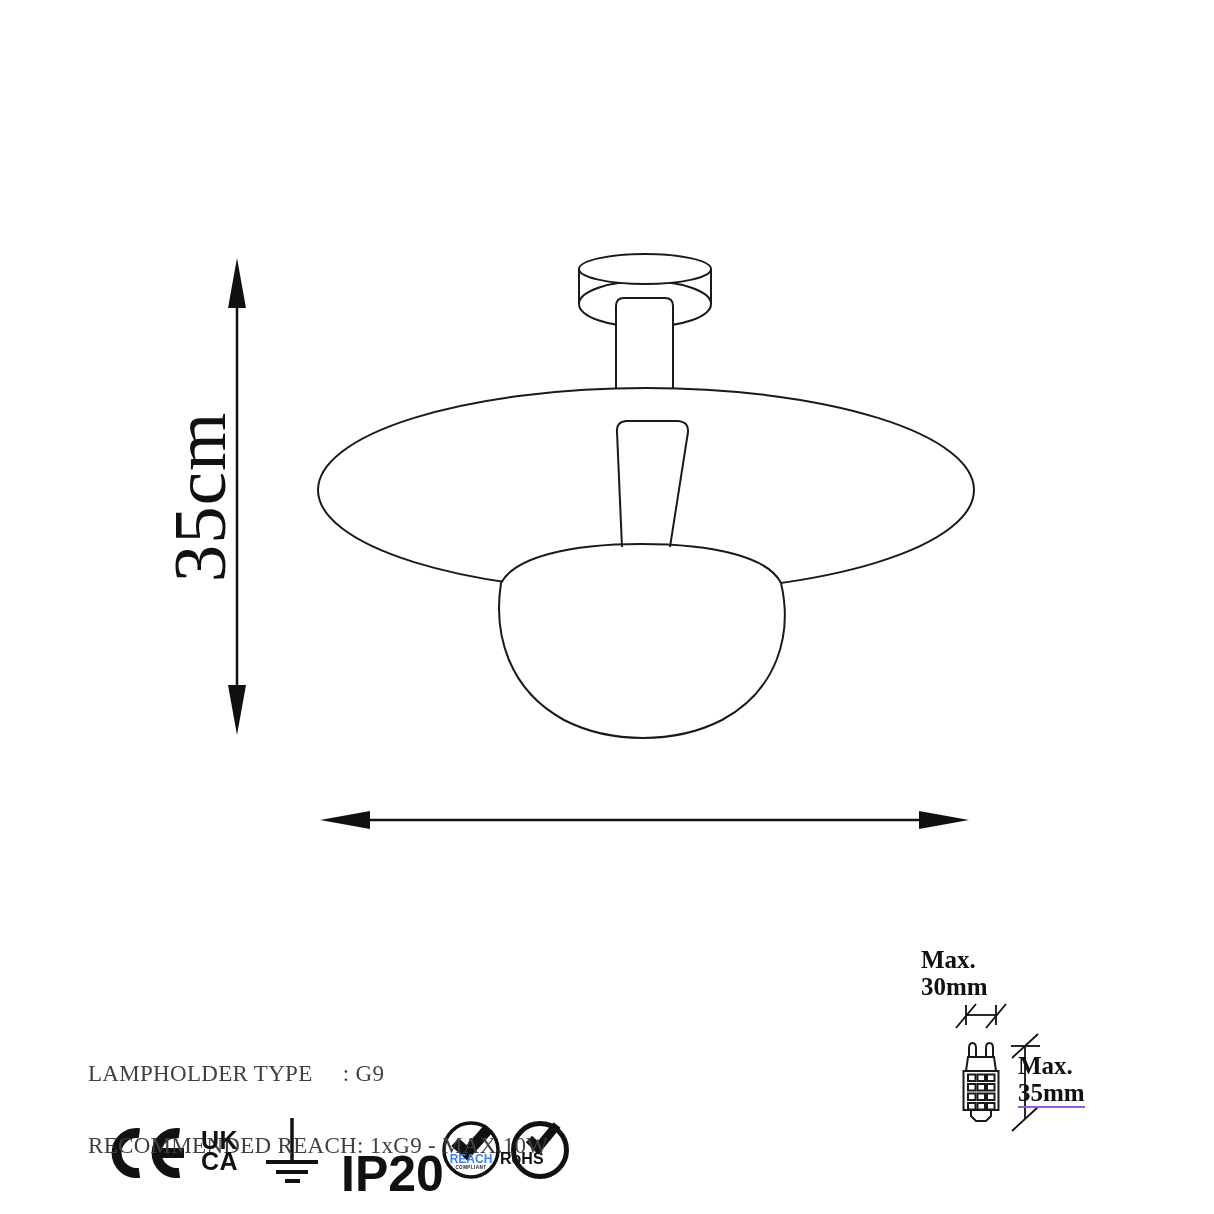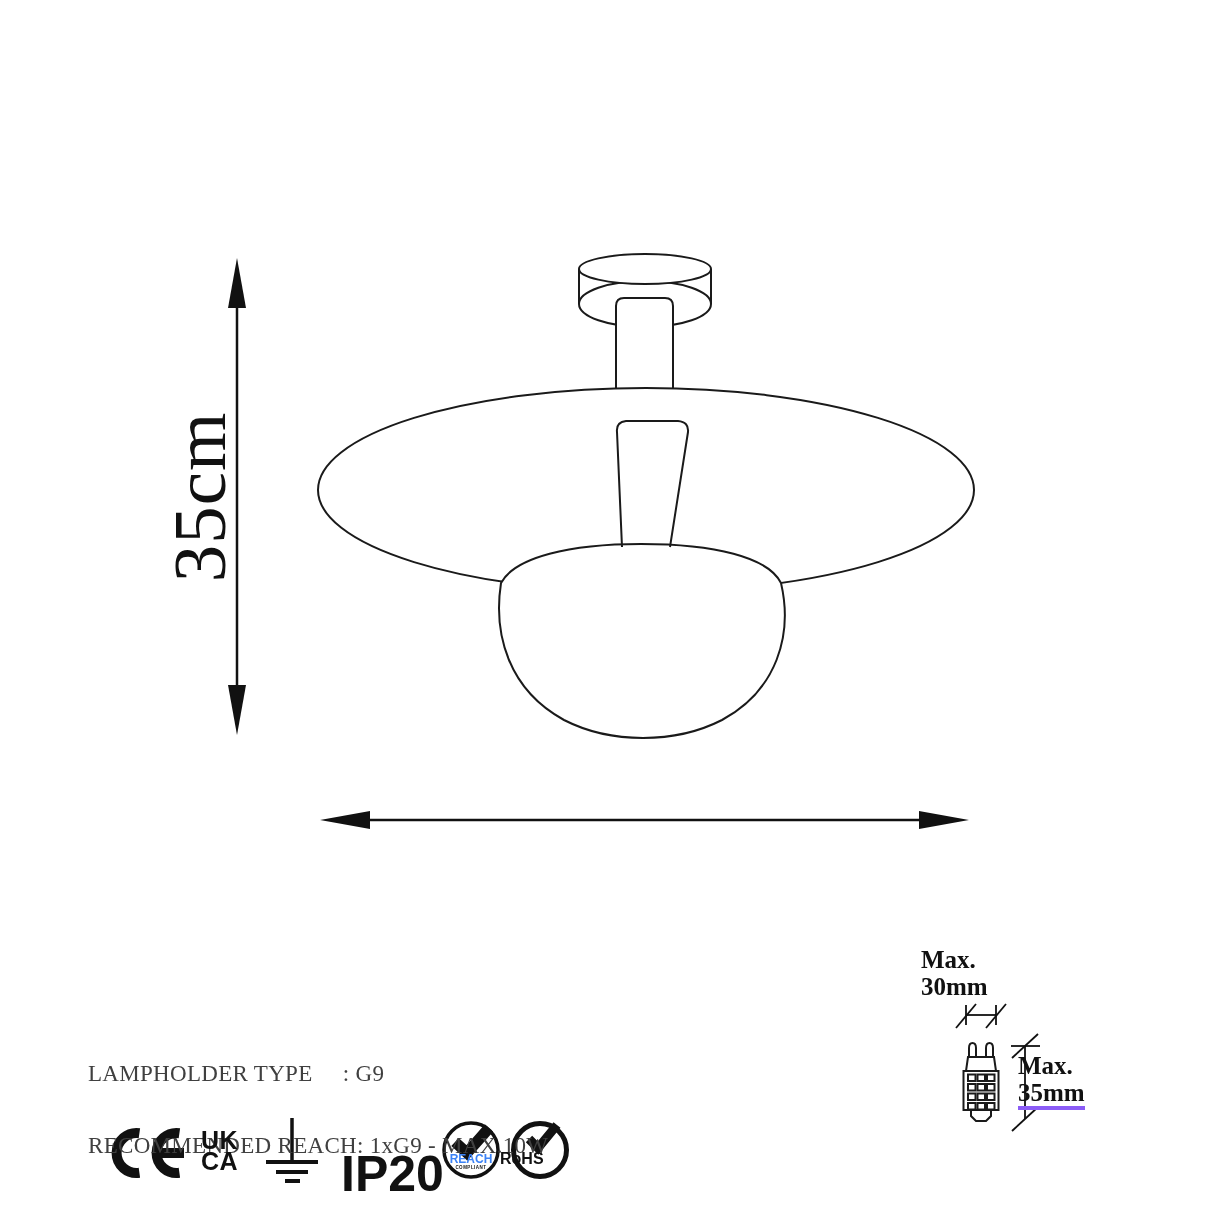--- a/index.html
+++ b/index.html
@@ -13,21 +13,21 @@
     font-size:75px;color:#111;display:flex;align-items:center;justify-content:center;
     width:320px;height:80px;letter-spacing:1px;
   }
   .dim-label.vertical{transform:rotate(-90deg);}
   .spec-text{
     font-size:23px;color:#404040;white-space:pre;line-height:24px;letter-spacing:.3px;
   }
   .max-label{
     font-size:25px;font-weight:bold;color:#111;text-align:left;line-height:27px;width:124px;
   }
-  .max-label .underlined{border-bottom:4px solid #8b5cf6;padding-bottom:0px;}
+  .max-label .underlined{border-bottom:2px solid #8b5cf6;padding-bottom:0px;}
   .ukca-text{
     font-family:"Liberation Sans","DejaVu Sans",sans-serif;font-weight:bold;
     font-size:25px;line-height:21px;color:#111;letter-spacing:0.5px;text-align:center;
   }
   .ip-text{
     font-family:"Liberation Sans","DejaVu Sans",sans-serif;font-weight:bold;
     font-size:50px;color:#111;line-height:52px;letter-spacing:0px;
   }
   .reach-text{
     font-family:Liberation Sans, sans-serif;font-weight:bold;

